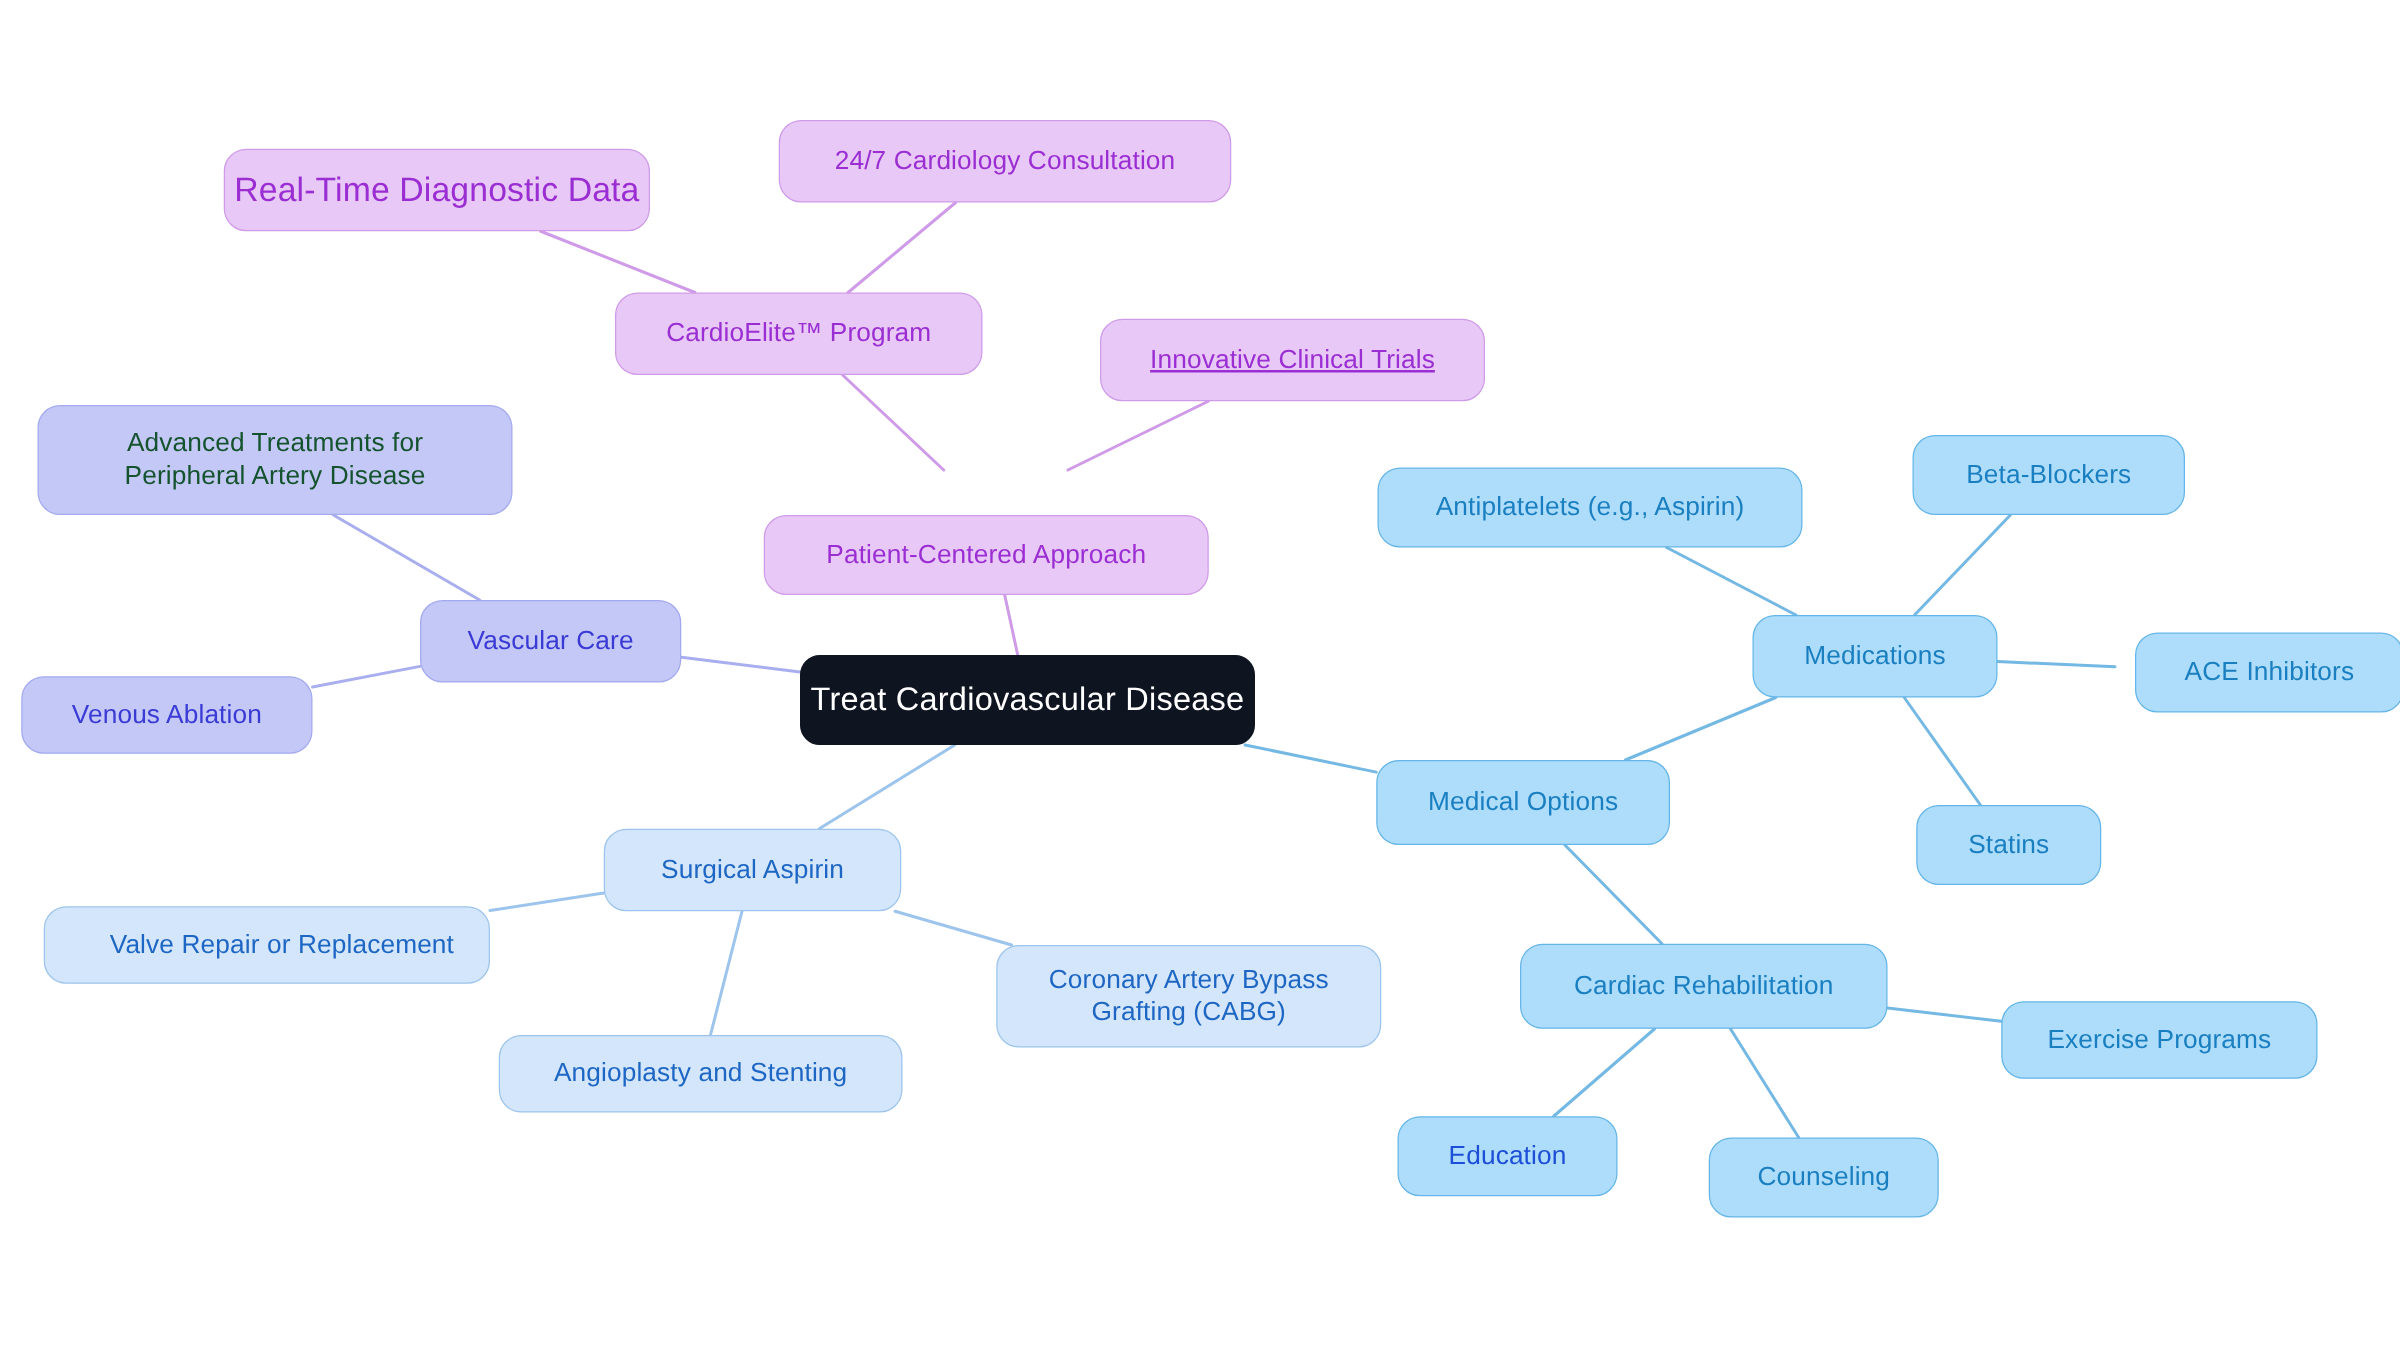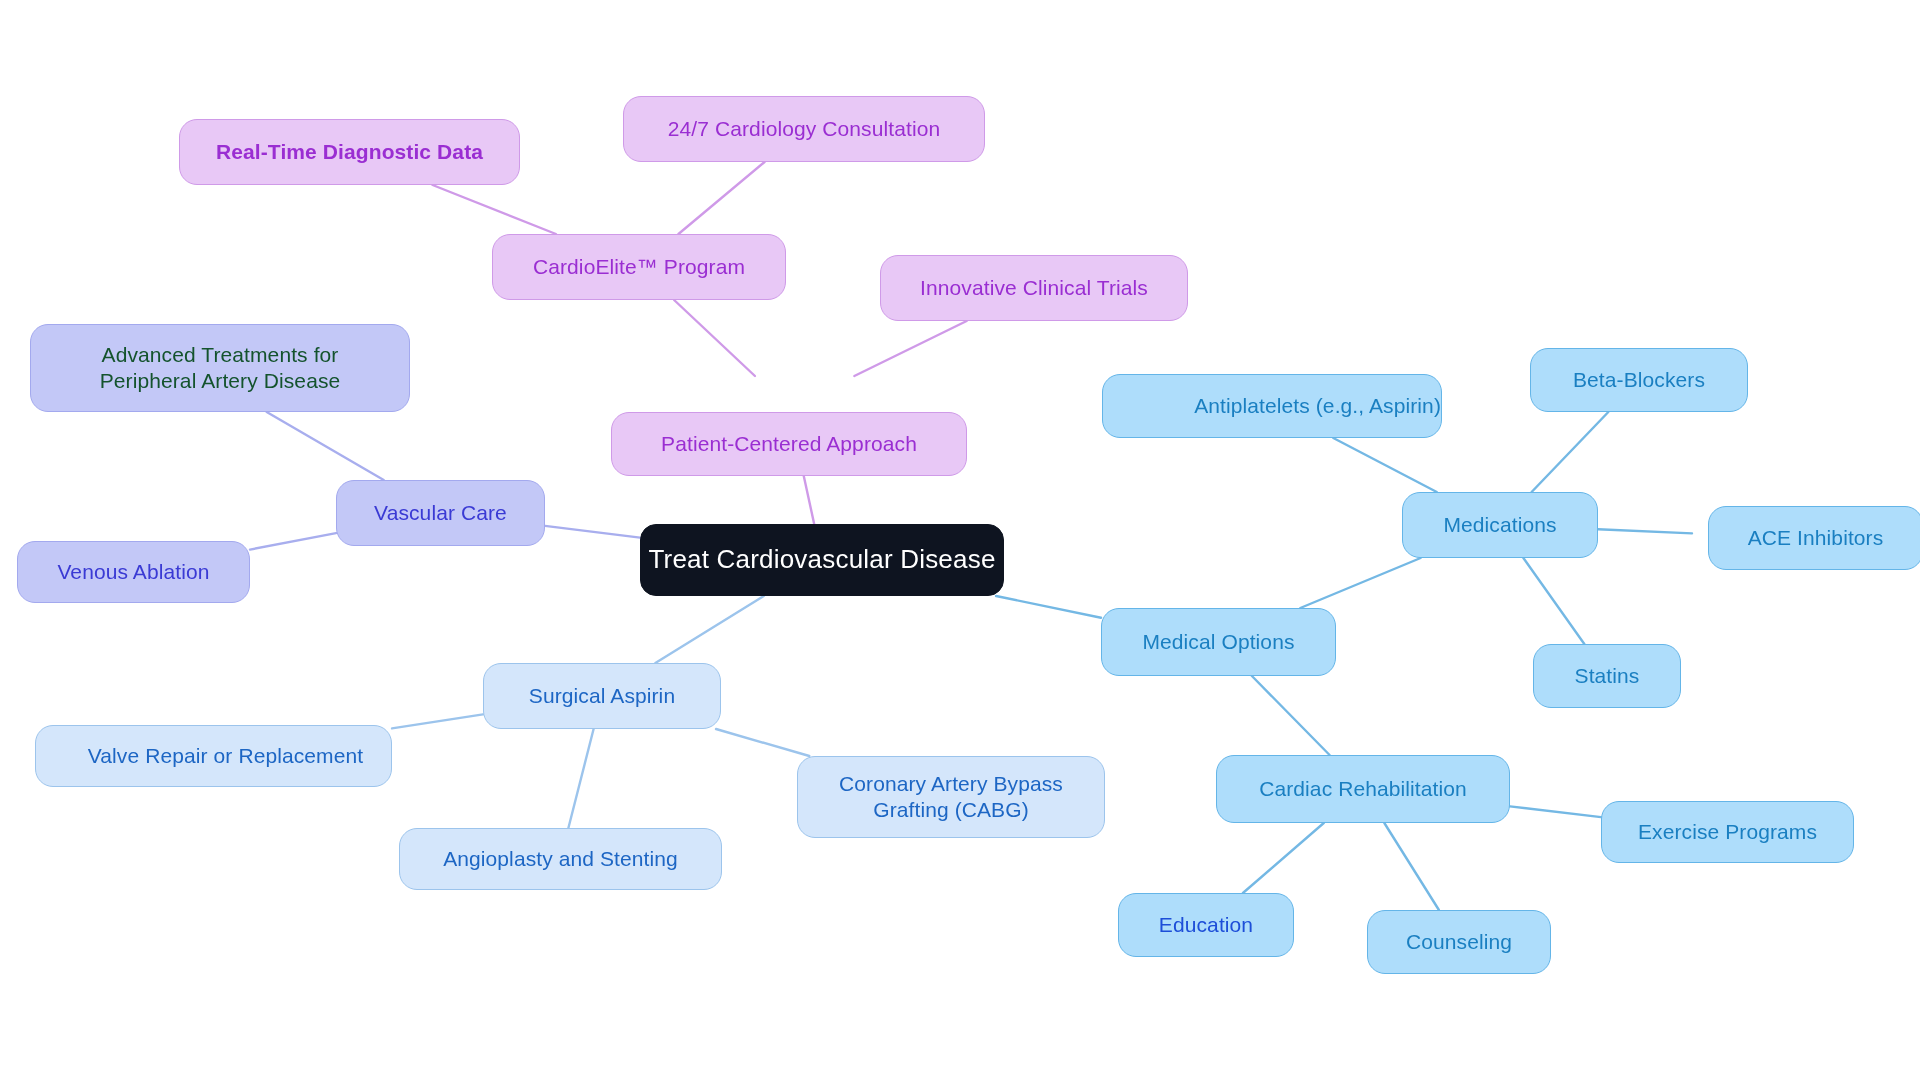--- a/index.html
+++ b/index.html
@@ -75,35 +75,35 @@
       <line x1="336" y1="533.0830618892508" x2="250" y2="549.6107491856677" stroke="#a8aeee" stroke-width="2.4" stroke-linecap="round"></line>
       <line x1="814.1842105263158" y1="524" x2="795.9473684210526" y2="440" stroke="#cf9ae8" stroke-width="2.4" stroke-linecap="round"></line>
       <line x1="754.9574468085107" y1="376" x2="674.1063829787234" y2="300" stroke="#cf9ae8" stroke-width="2.4" stroke-linecap="round"></line>
       <line x1="555.9260869565218" y1="234" x2="432.5739130434782" y2="185" stroke="#cf9ae8" stroke-width="2.4" stroke-linecap="round"></line>
       <line x1="678.4565217391305" y1="234" x2="764.5434782608695" y2="162" stroke="#cf9ae8" stroke-width="2.4" stroke-linecap="round"></line>
       <line x1="854.3333333333334" y1="376" x2="966.625" y2="321" stroke="#cf9ae8" stroke-width="2.4" stroke-linecap="round"></line>
     </svg>
 <div class="node root" style="left: 640px; top: 524px; width: 364px; height: 72px; background: rgb(14, 20, 32); border-color: rgb(14, 20, 32); color: rgb(255, 255, 255); font-size: 26px;"><span>Treat Cardiovascular Disease</span></div>
     <div class="node" style="left: 1101px; top: 608px; width: 235px; height: 68px; background: rgb(174, 221, 251); border-color: rgb(100, 181, 232); color: rgb(26, 127, 193); font-size: 21px;"><span>Medical Options</span></div>
     <div class="node" style="left: 1402px; top: 492px; width: 196px; height: 66px; background: rgb(174, 221, 251); border-color: rgb(100, 181, 232); color: rgb(26, 127, 193); font-size: 21px;"><span>Medications</span></div>
-    <div class="node" style="left: 1102px; top: 374px; width: 340px; height: 64px; background: rgb(174, 221, 251); border-color: rgb(100, 181, 232); color: rgb(26, 127, 193); font-size: 21px; justify-content: flex-end;"><span>Antiplatelets (e.g., Aspirin)</span></div>
+    <div class="node" style="left: 1102px; top: 374px; width: 340px; height: 64px; background: rgb(174, 221, 251); border-color: rgb(100, 181, 232); color: rgb(26, 127, 193); font-size: 21px;"><span>Antiplatelets (e.g., Aspirin)</span></div>
     <div class="node" style="left: 1530px; top: 348px; width: 218px; height: 64px; background: rgb(174, 221, 251); border-color: rgb(100, 181, 232); color: rgb(26, 127, 193); font-size: 21px;"><span>Beta-Blockers</span></div>
     <div class="node" style="left: 1692px; top: 506px; width: 215px; height: 64px; background: rgb(174, 221, 251); border-color: rgb(100, 181, 232); color: rgb(26, 127, 193); font-size: 21px; margin-left: 16px;"><span>ACE Inhibitors</span></div>
     <div class="node" style="left: 1533px; top: 644px; width: 148px; height: 64px; background: rgb(174, 221, 251); border-color: rgb(100, 181, 232); color: rgb(26, 127, 193); font-size: 21px;"><span>Statins</span></div>
     <div class="node" style="left: 1216px; top: 755px; width: 294px; height: 68px; background: rgb(174, 221, 251); border-color: rgb(100, 181, 232); color: rgb(26, 127, 193); font-size: 21px;"><span>Cardiac Rehabilitation</span></div>
     <div class="node" style="left: 1601px; top: 801px; width: 253px; height: 62px; background: rgb(174, 221, 251); border-color: rgb(100, 181, 232); color: rgb(26, 127, 193); font-size: 21px;"><span>Exercise Programs</span></div>
     <div class="node" style="left: 1118px; top: 893px; width: 176px; height: 64px; background: rgb(174, 221, 251); border-color: rgb(100, 181, 232); color: #1d4ed8; font-size: 21px;"><span>Education</span></div>
     <div class="node" style="left: 1367px; top: 910px; width: 184px; height: 64px; background: rgb(174, 221, 251); border-color: rgb(100, 181, 232); color: rgb(26, 127, 193); font-size: 21px;"><span>Counseling</span></div>
     <div class="node" style="left: 483px; top: 663px; width: 238px; height: 66px; background: rgb(212, 230, 251); border-color: rgb(156, 196, 236); color: rgb(29, 102, 196); font-size: 21px;"><span>Surgical Aspirin</span></div>
     <div class="node" style="left: 35px; top: 725px; width: 357px; height: 62px; background: rgb(212, 230, 251); border-color: rgb(156, 196, 236); color: rgb(29, 102, 196); font-size: 21px; padding-left: 24px;"><span>Valve Repair or Replacement</span></div>
     <div class="node" style="left: 399px; top: 828px; width: 323px; height: 62px; background: rgb(212, 230, 251); border-color: rgb(156, 196, 236); color: rgb(29, 102, 196); font-size: 21px;"><span>Angioplasty and Stenting</span></div>
     <div class="node" style="left: 797px; top: 756px; width: 308px; height: 82px; background: rgb(212, 230, 251); border-color: rgb(156, 196, 236); color: rgb(29, 102, 196); font-size: 21px;"><span>Coronary Artery Bypass
 Grafting (CABG)</span></div>
     <div class="node" style="left: 336px; top: 480px; width: 209px; height: 66px; background: rgb(195, 200, 247); border-color: rgb(163, 169, 238); color: rgb(58, 58, 212); font-size: 21px;"><span>Vascular Care</span></div>
     <div class="node" style="left: 30px; top: 324px; width: 380px; height: 88px; background: rgb(195, 200, 247); border-color: rgb(163, 169, 238); color: #14532d; font-size: 21px;"><span>Advanced Treatments for
 Peripheral Artery Disease</span></div>
     <div class="node" style="left: 17px; top: 541px; width: 233px; height: 62px; background: rgb(195, 200, 247); border-color: rgb(163, 169, 238); color: rgb(58, 58, 212); font-size: 21px;"><span>Venous Ablation</span></div>
     <div class="node" style="left: 611px; top: 376px; width: 356px; height: 64px; background: rgb(232, 200, 246); border-color: rgb(207, 154, 232); color: rgb(154, 46, 210); font-size: 21px; margin-top: 36px;"><span>Patient-Centered Approach</span></div>
     <div class="node" style="left: 492px; top: 234px; width: 294px; height: 66px; background: rgb(232, 200, 246); border-color: rgb(207, 154, 232); color: rgb(154, 46, 210); font-size: 21px;"><span>CardioElite™ Program</span></div>
-    <div class="node" style="left: 179px; top: 119px; width: 341px; height: 66px; background: rgb(232, 200, 246); border-color: rgb(207, 154, 232); color: rgb(154, 46, 210); font-size: 21px; font-weight: bold;"><span>Real-Time Diagnostic Data</span></div>
+    <div class="node" style="left: 179px; top: 119px; width: 341px; height: 66px; background: rgb(232, 200, 246); border-color: rgb(207, 154, 232); color: rgb(154, 46, 210); font-size: 27px;"><span>Real-Time Diagnostic Data</span></div>
     <div class="node" style="left: 623px; top: 96px; width: 362px; height: 66px; background: rgb(232, 200, 246); border-color: rgb(207, 154, 232); color: rgb(154, 46, 210); font-size: 21px;"><span>24/7 Cardiology Consultation</span></div>
-    <div class="node" style="left: 880px; top: 255px; width: 308px; height: 66px; background: rgb(232, 200, 246); border-color: rgb(207, 154, 232); color: rgb(154, 46, 210); font-size: 21px;"><span>Innovative Clinical Trials</span></div>
+    <div class="node" style="left: 880px; top: 255px; width: 308px; height: 66px; background: rgb(232, 200, 246); border-color: rgb(207, 154, 232); color: rgb(154, 46, 210); font-size: 21px; text-decoration: underline;"><span>Innovative Clinical Trials</span></div>
   </div>
 
 </body></html>

